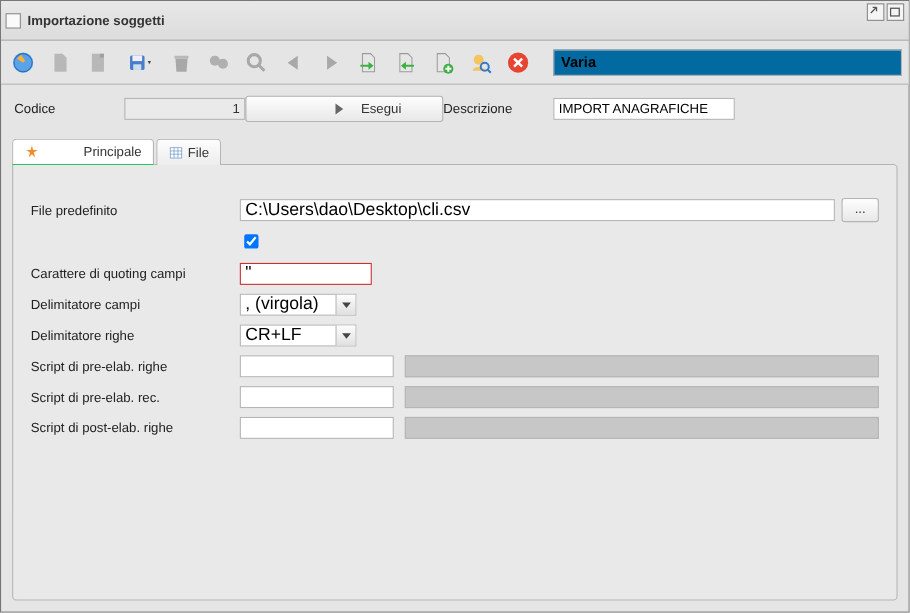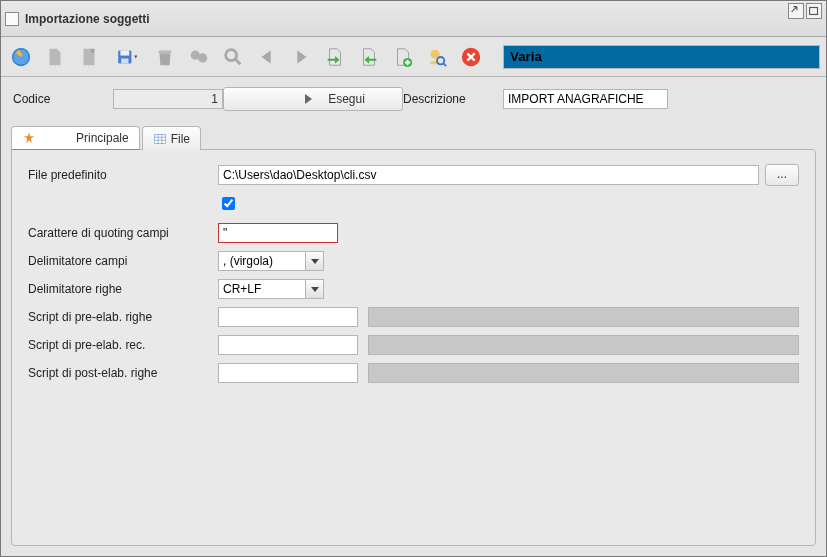--- a/index.html
+++ b/index.html
@@ -155,36 +155,36 @@
   .tab.active {
     background: #ffffff;
     border-bottom: 1px solid #22c55e;
     gap: 40px;
   }
   .tab-content {
     border: 1px solid #b5b5b5;
     flex: 1;
     background: #e9e9e9;
     border-radius: 0 4px 4px 4px;
-    padding: 14px 16px;
+    padding: 30px 16px;
   }
   .form-row {
     display: flex;
     align-items: center;
     margin-bottom: 8px;
   }
   .form-row .flabel {
     width: 190px;
     color: #222;
   }
   .form-row input.text {
     height: 20px;
     border: 1px solid #b5b5b5;
     background: #fff;
-    font-size: 12px;
+    font-size: 16px;
     padding: 0 4px;
   }
   .file-input {
     flex: 1;
   }
   .browse-btn {
     width: 34px;
     height: 22px;
     margin-left: 6px;
     background: linear-gradient(#fdfdfd,#e8e8e8);

